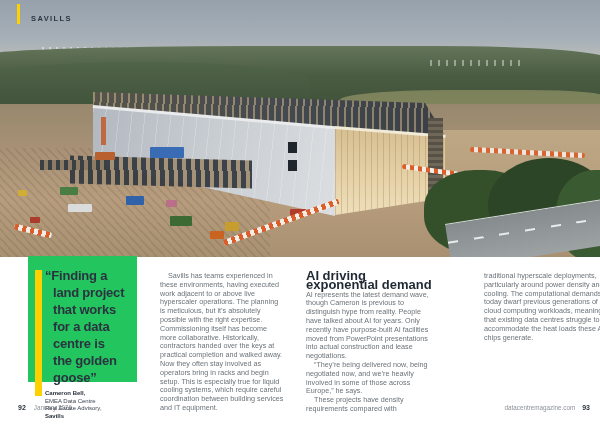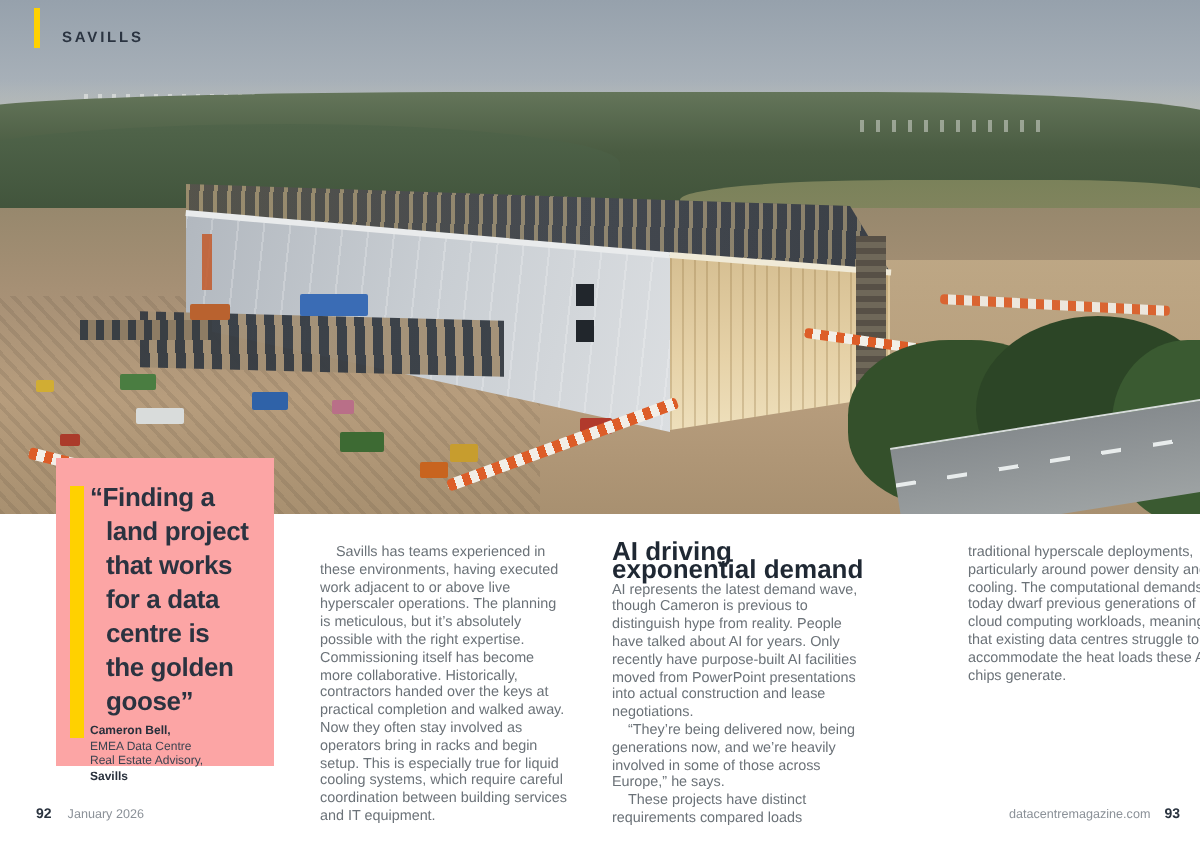--- a/index.html
+++ b/index.html
@@ -81,21 +81,21 @@
     background:linear-gradient(180deg,#868b8e 0%,#9da2a3 100%); border-top:1.5px solid #d7dbdb; }
   .road-markings { left:0; top:17px; width:100%; height:2px;
     background:repeating-linear-gradient(90deg,#e8ecec 0 10px, transparent 10px 26px); }
 
   
   .brand-tag { position:absolute; left:17px; top:4px; z-index:12; display:flex; align-items:flex-end; }
   .brand-bar { width:3px; height:20px; background:#FFD100; }
   .brand-label { margin-left:11px; font-size:7.5px; font-weight:bold; letter-spacing:1.4px; color:#2b3441; padding-bottom:1px; }
 
   
-  .quote-box { position:absolute; left:28px; top:229px; width:109px; height:154px; background:#fca5a5; z-index:20; }
+  .quote-box { position:absolute; left:28px; top:256px; width:109px; height:126px; background:#22c55e; z-index:20; }
   .quote-accent { position:absolute; left:7px; top:14px; width:6.5px; height:126px; background:#FFD100; }
   .quote-text { position:absolute; left:17px; top:11px; width:86px; white-space:pre-line;
     font-size:13px; line-height:17px; font-weight:bold; color:#2b3340; letter-spacing:-.2px;
     padding-left:8px; text-indent:-8px; }
   .quote-attribution { position:absolute; left:17px; top:134px; width:88px; font-size:6px; line-height:7.5px; color:#3c4350; }
   .attr-name { font-weight:bold; color:#272f3b; }
   .attr-role { white-space:pre-line; }
   .attr-company { font-weight:bold; color:#272f3b; }
 
   
@@ -190,22 +190,22 @@
     </div>
   </div>
 
   <div class="article">
     <div class="col col-1">
       <p class="indent">Savills has teams experienced in these environments, having executed work adjacent to or above live hyperscaler operations. The planning is meticulous, but it’s absolutely possible with the right expertise. Commissioning itself has become more collaborative. Historically, contractors handed over the keys at practical completion and walked away. Now they often stay involved as operators bring in racks and begin setup. This is especially true for liquid cooling systems, which require careful coordination between building services and IT equipment.</p>
     </div>
     <div class="col col-2">
       <div class="col-heading">AI driving exponential demand</div>
       <p>AI represents the latest demand wave, though Cameron is previous to distinguish hype from reality. People have talked about AI for years. Only recently have purpose-built AI facilities moved from PowerPoint presentations into actual construction and lease negotiations.</p>
-      <p class="indent">“They’re being delivered now, being generations now, and we’re heavily involved in some of those across Europe,” he says.</p>
-      <p class="indent">These projects have distinct requirements compared loads</p>
+      <p class="indent">“They’re being delivered now, being negotiated now, and we’re heavily involved in some of those across Europe,” he says.</p>
+      <p class="indent">These projects have density requirements compared with</p>
     </div>
     <div class="col col-3">
       <p>traditional hyperscale deployments, particularly around power density and cooling. The computational demands of today dwarf previous generations of cloud computing workloads, meaning that existing data centres struggle to accommodate the heat loads these AI chips generate.</p>
     </div>
   </div>
 
   <div class="footer-left">
     <span class="page-num">92</span>
     <span class="footer-muted">January 2026</span>
   </div>

